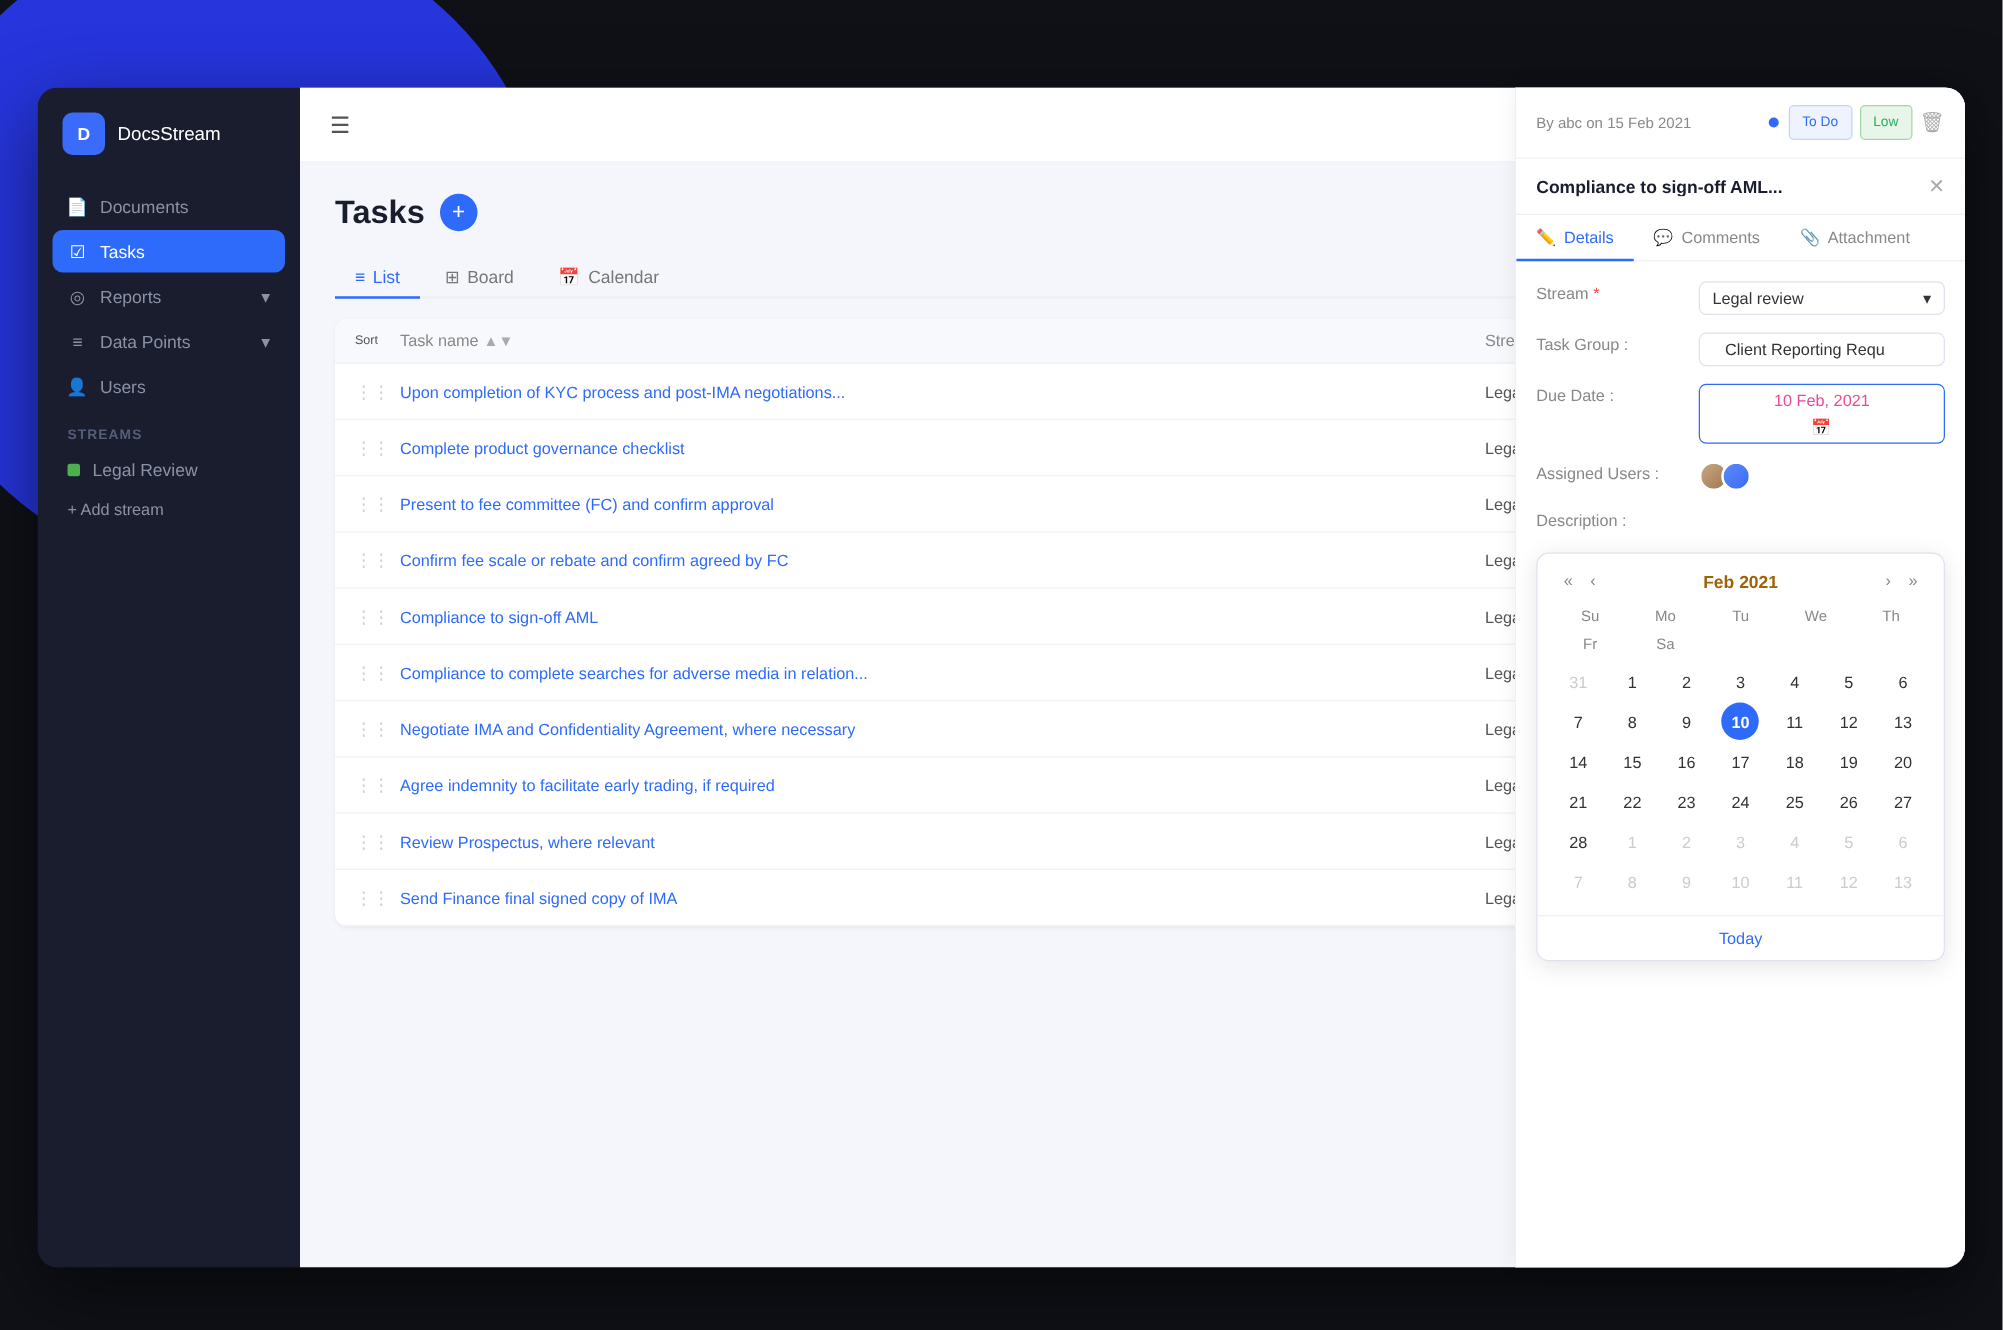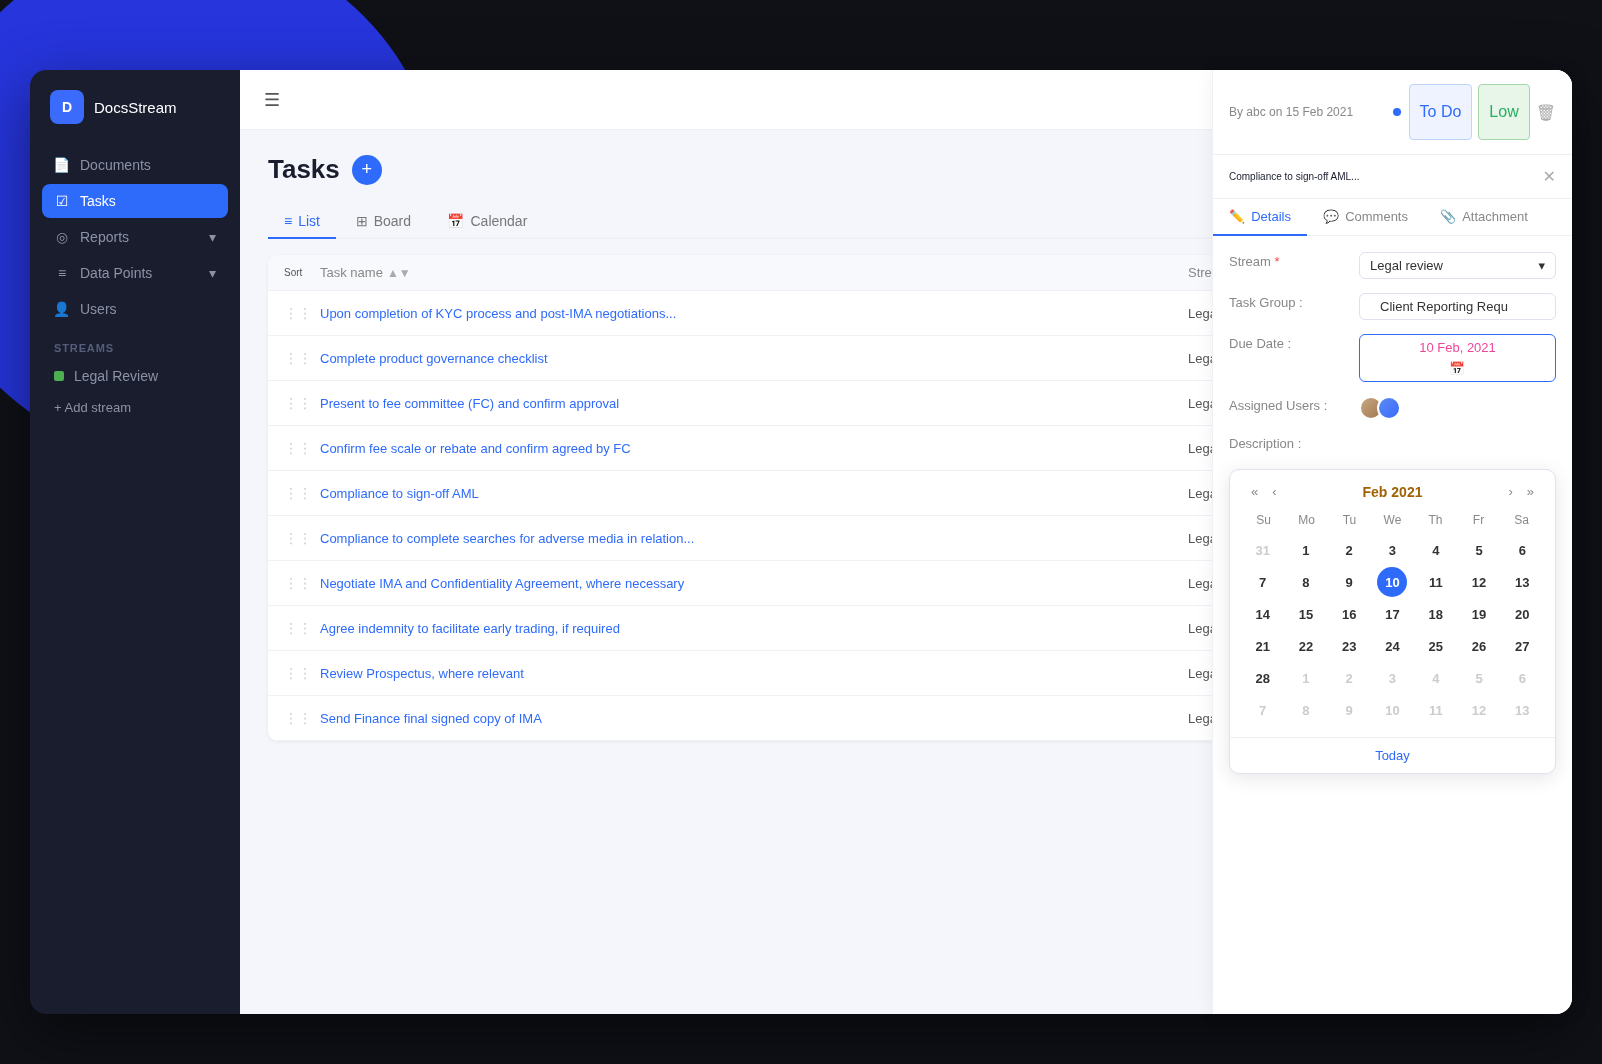--- a/index.html
+++ b/index.html
@@ -412,23 +412,23 @@
       color: #888;
     }
 
     .detail-badges {
       display: flex;
       align-items: center;
       gap: 6px;
     }
 
     .badge {
-      padding: 18px 10px;
+      padding: 7px 10px;
       border-radius: 4px;
-      font-size: 16px;
+      font-size: 11px;
       font-weight: 500;
     }
 
     .badge-todo {
       background: #eef3ff;
       color: #2e6bfa;
       border: 1px solid #c0d4fd;
     }
 
     .badge-low {
@@ -450,22 +450,22 @@
       align-items: center;
       padding: 12px 16px;
       border-bottom: 1px solid #eef0f5;
       gap: 8px;
     }
 
     .detail-title-input {
       flex: 1;
       border: none;
       outline: none;
-      font-size: 10px;
-      font-weight: 400;
+      font-size: 14px;
+      font-weight: 700;
       color: #1a1d2e;
     }
 
     .detail-tabs {
       display: flex;
       border-bottom: 1px solid #eef0f5;
     }
 
     .detail-tab {
       padding: 10px 16px;
@@ -588,21 +588,21 @@
       flex: 1;
       text-align: center;
     }
 
     .cal-grid {
       padding: 0 12px 12px;
     }
 
     .cal-dow-row {
       display: grid;
-      grid-template-columns: repeat(7, 1fr);
+      grid-template-columns: repeat(5, 1fr);
       margin-bottom: 4px;
     }
 
     .cal-dow {
       text-align: center;
       font-size: 12px;
       color: #888;
       padding: 4px 0;
     }
 
@@ -618,21 +618,20 @@
       font-size: 13px;
       color: #333;
       border-radius: 50%;
       cursor: pointer;
       width: 30px;
       height: 30px;
       display: flex;
       align-items: center;
       justify-content: center;
       margin: 0 auto;
-      font-weight: bold;
     }
 
     .cal-day.today {
       background: #2e6bfa;
       color: white;
       font-weight: 600;
     }
 
     .cal-day.other-month { color: #ccc; }
 

